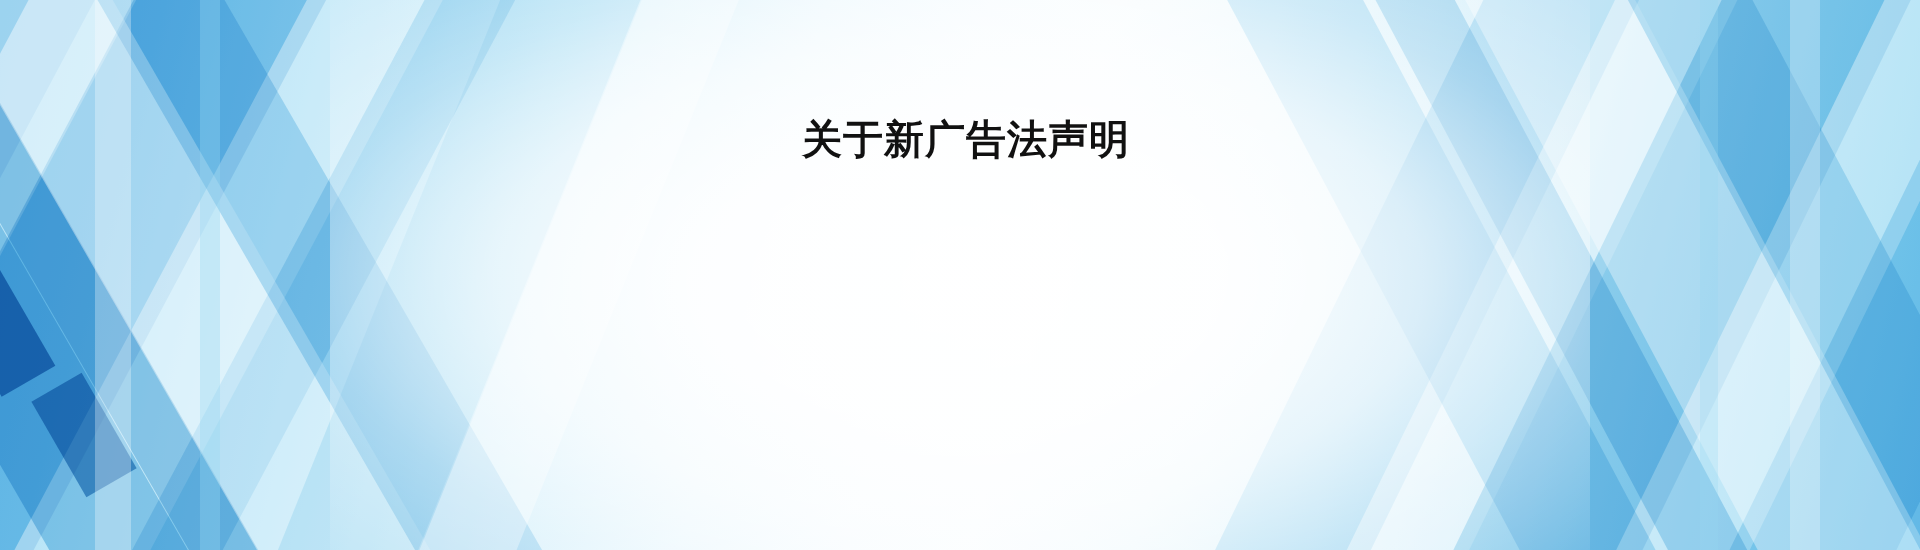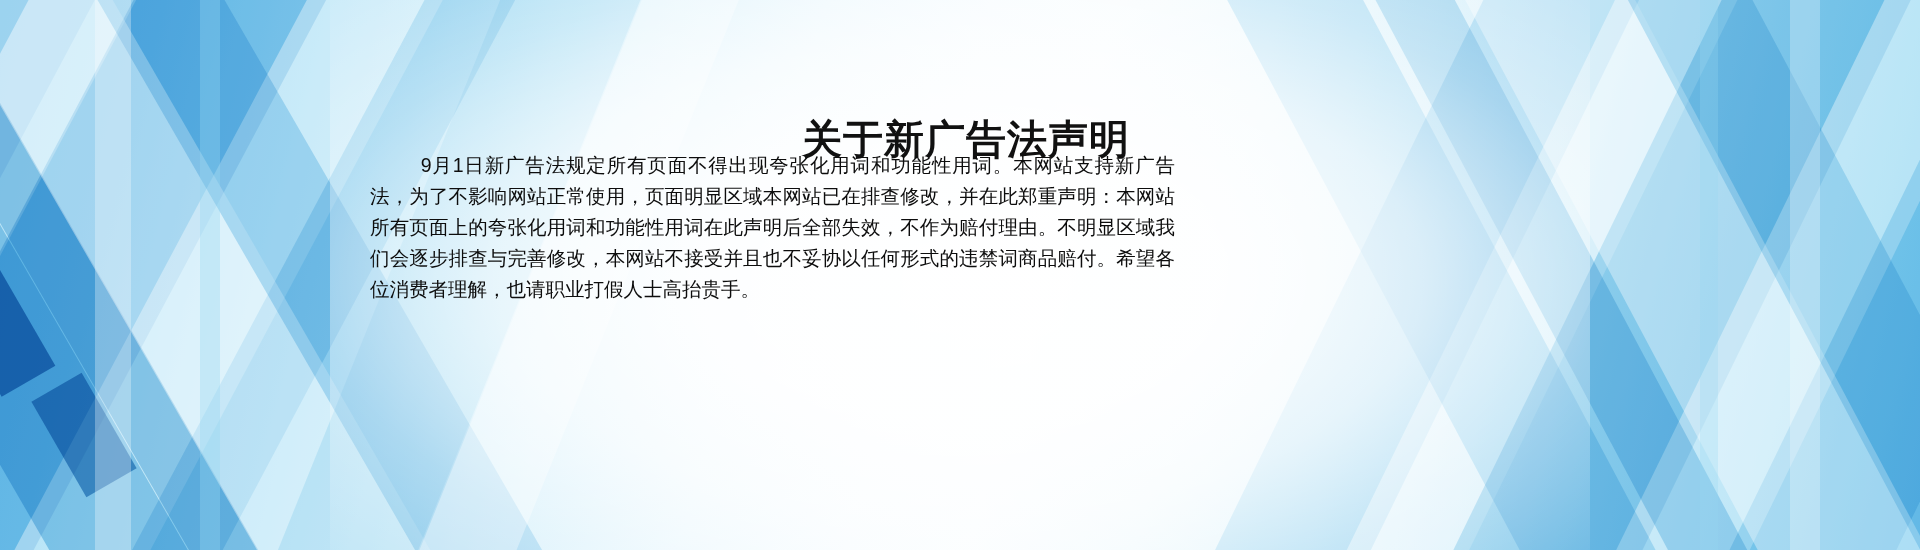--- a/index.html
+++ b/index.html
@@ -143,16 +143,15 @@
 
     <div class="vstripe" style="left:1790px; width:30px; background: rgba(255,255,255,0.26);"></div>
     <div class="vstripe" style="left:1700px; width:18px; background: rgba(150,215,240,0.28);"></div>
   </div>
 
   <div class="haze"></div>
 
   <h1 class="title">关于新广告法声明</h1>
 
   <div class="body-text">
-    <p class="para indent">9月1日新广告法规定所有页面不得出现夸张化用词和功能性用词。本网站支持新广告法，为了不影响网站正常使用，页面明显区域本网站已在排查修改，并在此郑重声明：本网站所有页面上的夸张化用词和功能性用词在此声明后全部失效，不作为赔付理由。不明显区域我们会逐步排查与完善修改，本网站不接受并且也不妥协以任何形式的违禁词商品赔付。希望各位消费者理解，也请职业打假人士高抬贵手。</p>
   </div>
 
 </div>
 
 </body></html>

